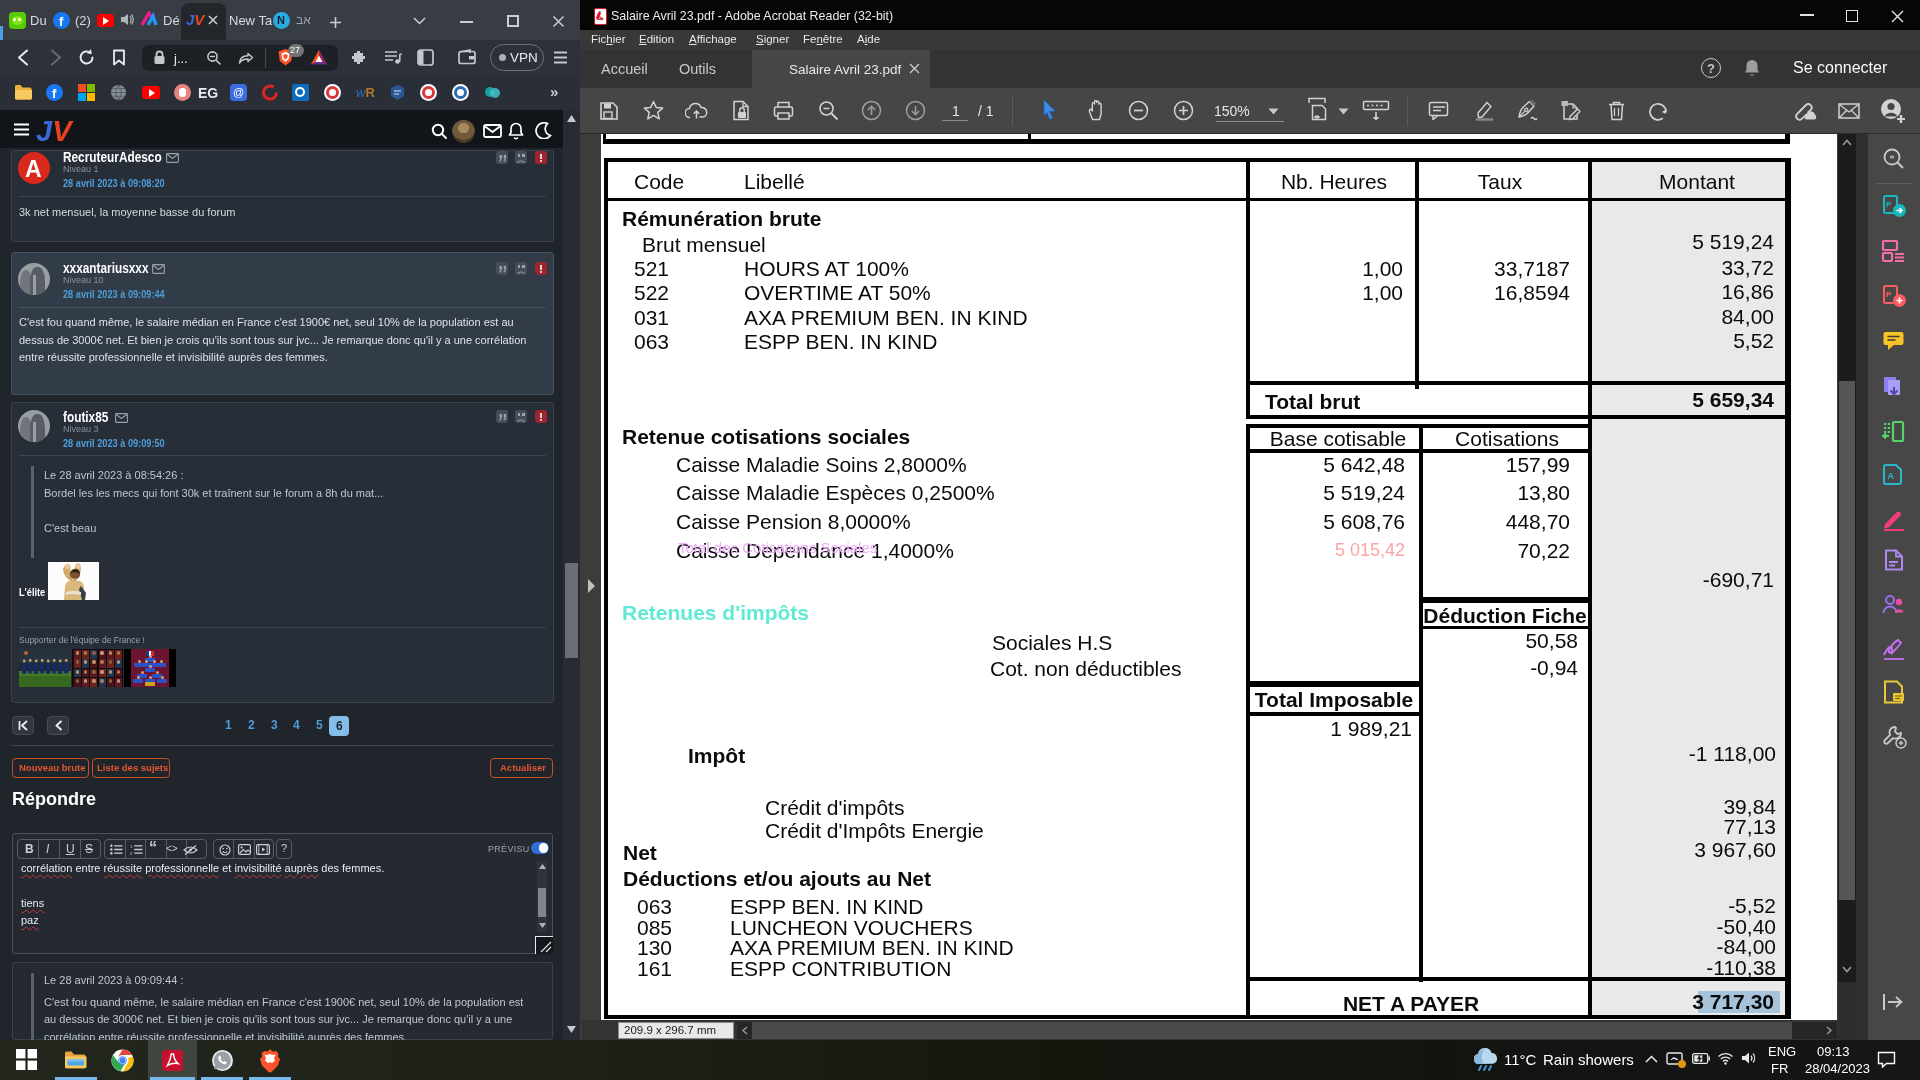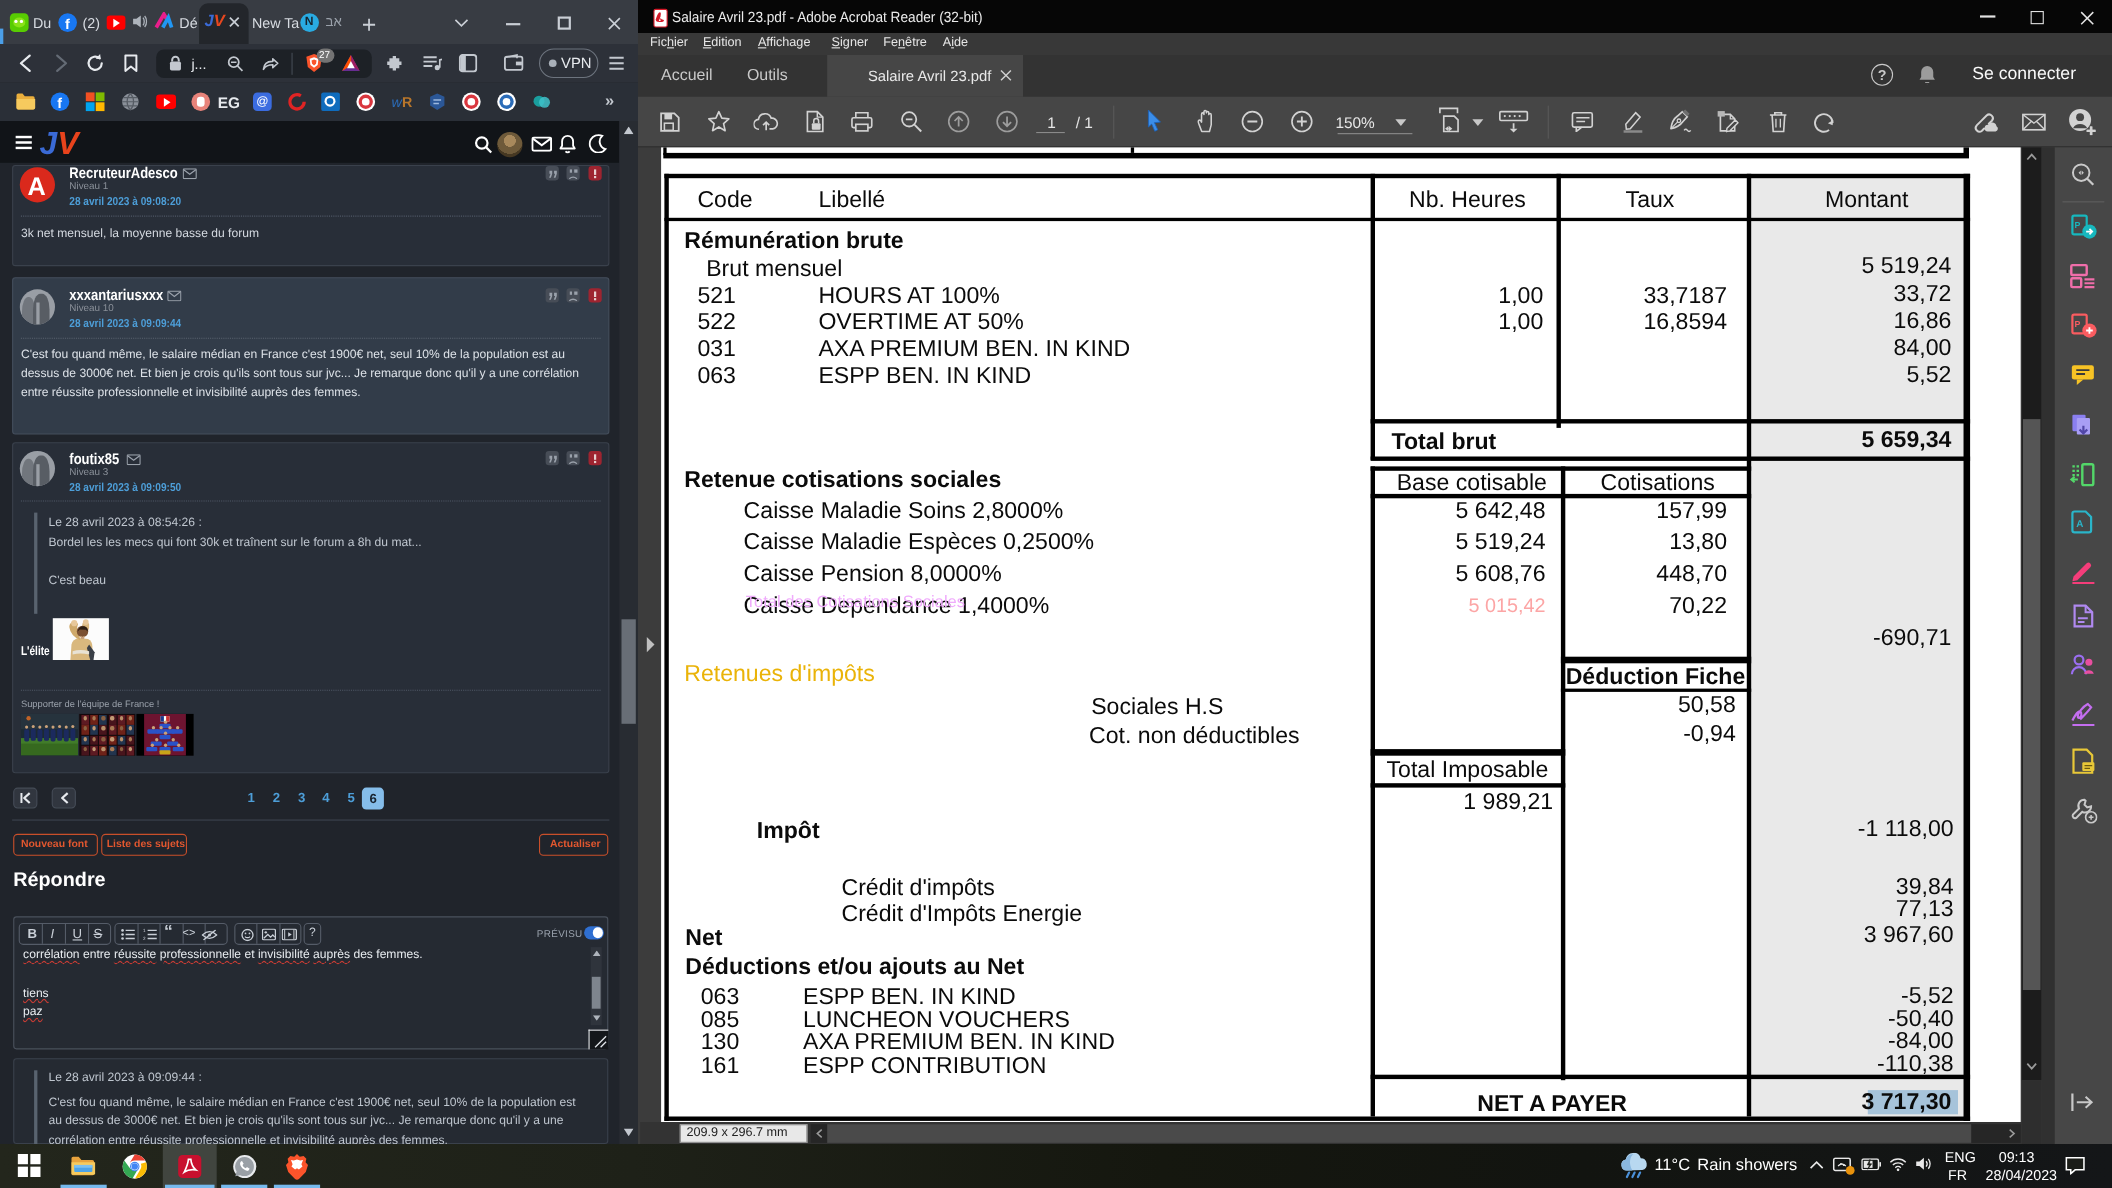--- a/index.html
+++ b/index.html
@@ -422,21 +422,21 @@
 <div class="a nw" style="left:225px;top:719px;font-size:12px;font-weight:bold;color:#4d9ed8;line-height:1">1</div>
 <div class="a nw" style="left:248px;top:719px;font-size:12px;font-weight:bold;color:#4d9ed8;line-height:1">2</div>
 <div class="a nw" style="left:271px;top:719px;font-size:12px;font-weight:bold;color:#4d9ed8;line-height:1">3</div>
 <div class="a nw" style="left:293px;top:719px;font-size:12px;font-weight:bold;color:#4d9ed8;line-height:1">4</div>
 <div class="a nw" style="left:316px;top:719px;font-size:12px;font-weight:bold;color:#4d9ed8;line-height:1">5</div>
 <div class="a" style="left:329px;top:716px;width:20px;height:19.5px;background:#85bdea;border-radius:4px">
         <div class="a nw" style="left:7px;top:4px;font-size:12px;font-weight:bold;color:#17222e;line-height:1">6</div>
       </div>
 <div class="a" style="left:11px;top:745px;width:543px;height:1px;background:#3c434f"></div>
 <div class="a" style="left:12px;top:758px;width:77px;height:19.5px;border:1px solid #c94f2a;border-radius:4px"></div>
-      <div class="a nw" style="left:19px;top:763px;font-size:9.5px;font-weight:bold;color:#e2572f;line-height:1">Nouveau font</div>
+      <div class="a nw" style="left:19px;top:763px;font-size:9.5px;font-weight:bold;color:#e2572f;line-height:1">Nouveau brute</div>
 <div class="a" style="left:92px;top:758px;width:78px;height:19.5px;border:1px solid #c94f2a;border-radius:4px"></div>
       <div class="a nw" style="left:97px;top:763px;font-size:9.5px;font-weight:bold;color:#e2572f;line-height:1">Liste des sujets</div>
 <div class="a" style="left:490px;top:758px;width:63px;height:19.5px;border:1px solid #c94f2a;border-radius:4px"></div>
       <div class="a nw" style="left:500px;top:763px;font-size:9.5px;font-weight:bold;color:#e2572f;line-height:1">Actualiser</div>
 <div class="a nw" style="left:12px;top:790px;font-size:18px;font-weight:bold;color:#fff;line-height:1">Répondre</div>
 <div class="a" style="left:12px;top:833px;width:541px;height:121px;background:#252a32;border:1px solid #4a515c;border-radius:3px"></div>
 <div class="a" style="left:17px;top:839px;width:84px;height:20px;border:1px solid #555c68;border-radius:4px"></div>
 <div class="a" style="left:104px;top:839px;width:103px;height:20px;border:1px solid #555c68;border-radius:4px"></div>
 <div class="a" style="left:213px;top:839px;width:61px;height:20px;border:1px solid #555c68;border-radius:4px"></div>
 <div class="a" style="left:276px;top:839px;width:16px;height:20px;border:1px solid #555c68;border-radius:4px"></div>
@@ -745,27 +745,27 @@
 <div class="a nw" style="right:515px;top:481px;font-size:21px;color:#0b0b0b;line-height:23px">5 519,24</div>
 <div class="a nw" style="right:350px;top:481px;font-size:21px;color:#0b0b0b;line-height:23px">13,80</div>
 <div class="a nw" style="left:676px;top:510px;font-size:21px;color:#0b0b0b;line-height:23px">Caisse Pension 8,0000%</div>
 <div class="a nw" style="right:515px;top:510px;font-size:21px;color:#0b0b0b;line-height:23px">5 608,76</div>
 <div class="a nw" style="right:350px;top:510px;font-size:21px;color:#0b0b0b;line-height:23px">448,70</div>
 <div class="a nw" style="left:676px;top:539px;font-size:21px;color:#0b0b0b;line-height:23px">Caisse Dependance 1,4000%</div>
 <div class="a nw" style="right:515px;top:539px;font-size:18px;color:#fca5a5;line-height:23px">5 015,42</div>
 <div class="a nw" style="right:350px;top:539px;font-size:21px;color:#0b0b0b;line-height:23px">70,22</div>
 <div class="a nw" style="left:678px;top:536px;font-size:15px;color:#f0abfc;line-height:23px">Total des Cotisations Sociales</div>
 <div class="a nw" style="right:146px;top:568px;font-size:21px;color:#0b0b0b;line-height:23px">-690,71</div>
-<div class="a nw" style="left:622px;top:601px;font-size:21px;color:#eab308;font-weight:normal;line-height:23px">Retenues d'impôts</div>
+<div class="a nw" style="left:622px;top:601px;font-size:21px;color:#5eead4;font-weight:bold;line-height:23px">Retenues d'impôts</div>
 <div class="a nw" style="left:1505px;top:604px;transform:translateX(-50%);font-size:21px;color:#0b0b0b;font-weight:bold;line-height:23px">Déduction Fiche</div>
 <div class="a nw" style="left:992px;top:631px;font-size:21px;color:#0b0b0b;line-height:23px">Sociales H.S</div>
 <div class="a nw" style="right:342px;top:629px;font-size:21px;color:#0b0b0b;line-height:23px">50,58</div>
 <div class="a nw" style="left:990px;top:657px;font-size:21px;color:#0b0b0b;line-height:23px">Cot. non déductibles</div>
 <div class="a nw" style="right:342px;top:656px;font-size:21px;color:#0b0b0b;line-height:23px">-0,94</div>
-<div class="a nw" style="left:1334px;top:688px;transform:translateX(-50%);font-size:21px;color:#0b0b0b;font-weight:normal;line-height:23px">Total Imposable</div>
+<div class="a nw" style="left:1334px;top:688px;transform:translateX(-50%);font-size:21px;color:#0b0b0b;font-weight:bold;line-height:23px">Total Imposable</div>
 <div class="a nw" style="right:508px;top:717px;font-size:21px;color:#0b0b0b;line-height:23px">1 989,21</div>
 <div class="a nw" style="left:688px;top:744px;font-size:21px;color:#0b0b0b;font-weight:bold;line-height:23px">Impôt</div>
 <div class="a nw" style="right:144px;top:742px;font-size:21px;color:#0b0b0b;line-height:23px">-1 118,00</div>
 <div class="a nw" style="left:765px;top:796px;font-size:21px;color:#0b0b0b;line-height:23px">Crédit d'impôts</div>
 <div class="a nw" style="right:144px;top:795px;font-size:21px;color:#0b0b0b;line-height:23px">39,84</div>
 <div class="a nw" style="left:765px;top:819px;font-size:21px;color:#0b0b0b;line-height:23px">Crédit d'Impôts Energie</div>
 <div class="a nw" style="right:144px;top:815px;font-size:21px;color:#0b0b0b;line-height:23px">77,13</div>
 <div class="a nw" style="left:623px;top:841px;font-size:21px;color:#0b0b0b;font-weight:bold;line-height:23px">Net</div>
 <div class="a nw" style="right:144px;top:838px;font-size:21px;color:#0b0b0b;line-height:23px">3 967,60</div>
 <div class="a nw" style="left:623px;top:867px;font-size:21px;color:#0b0b0b;font-weight:bold;line-height:23px">Déductions et/ou ajouts au Net</div>

